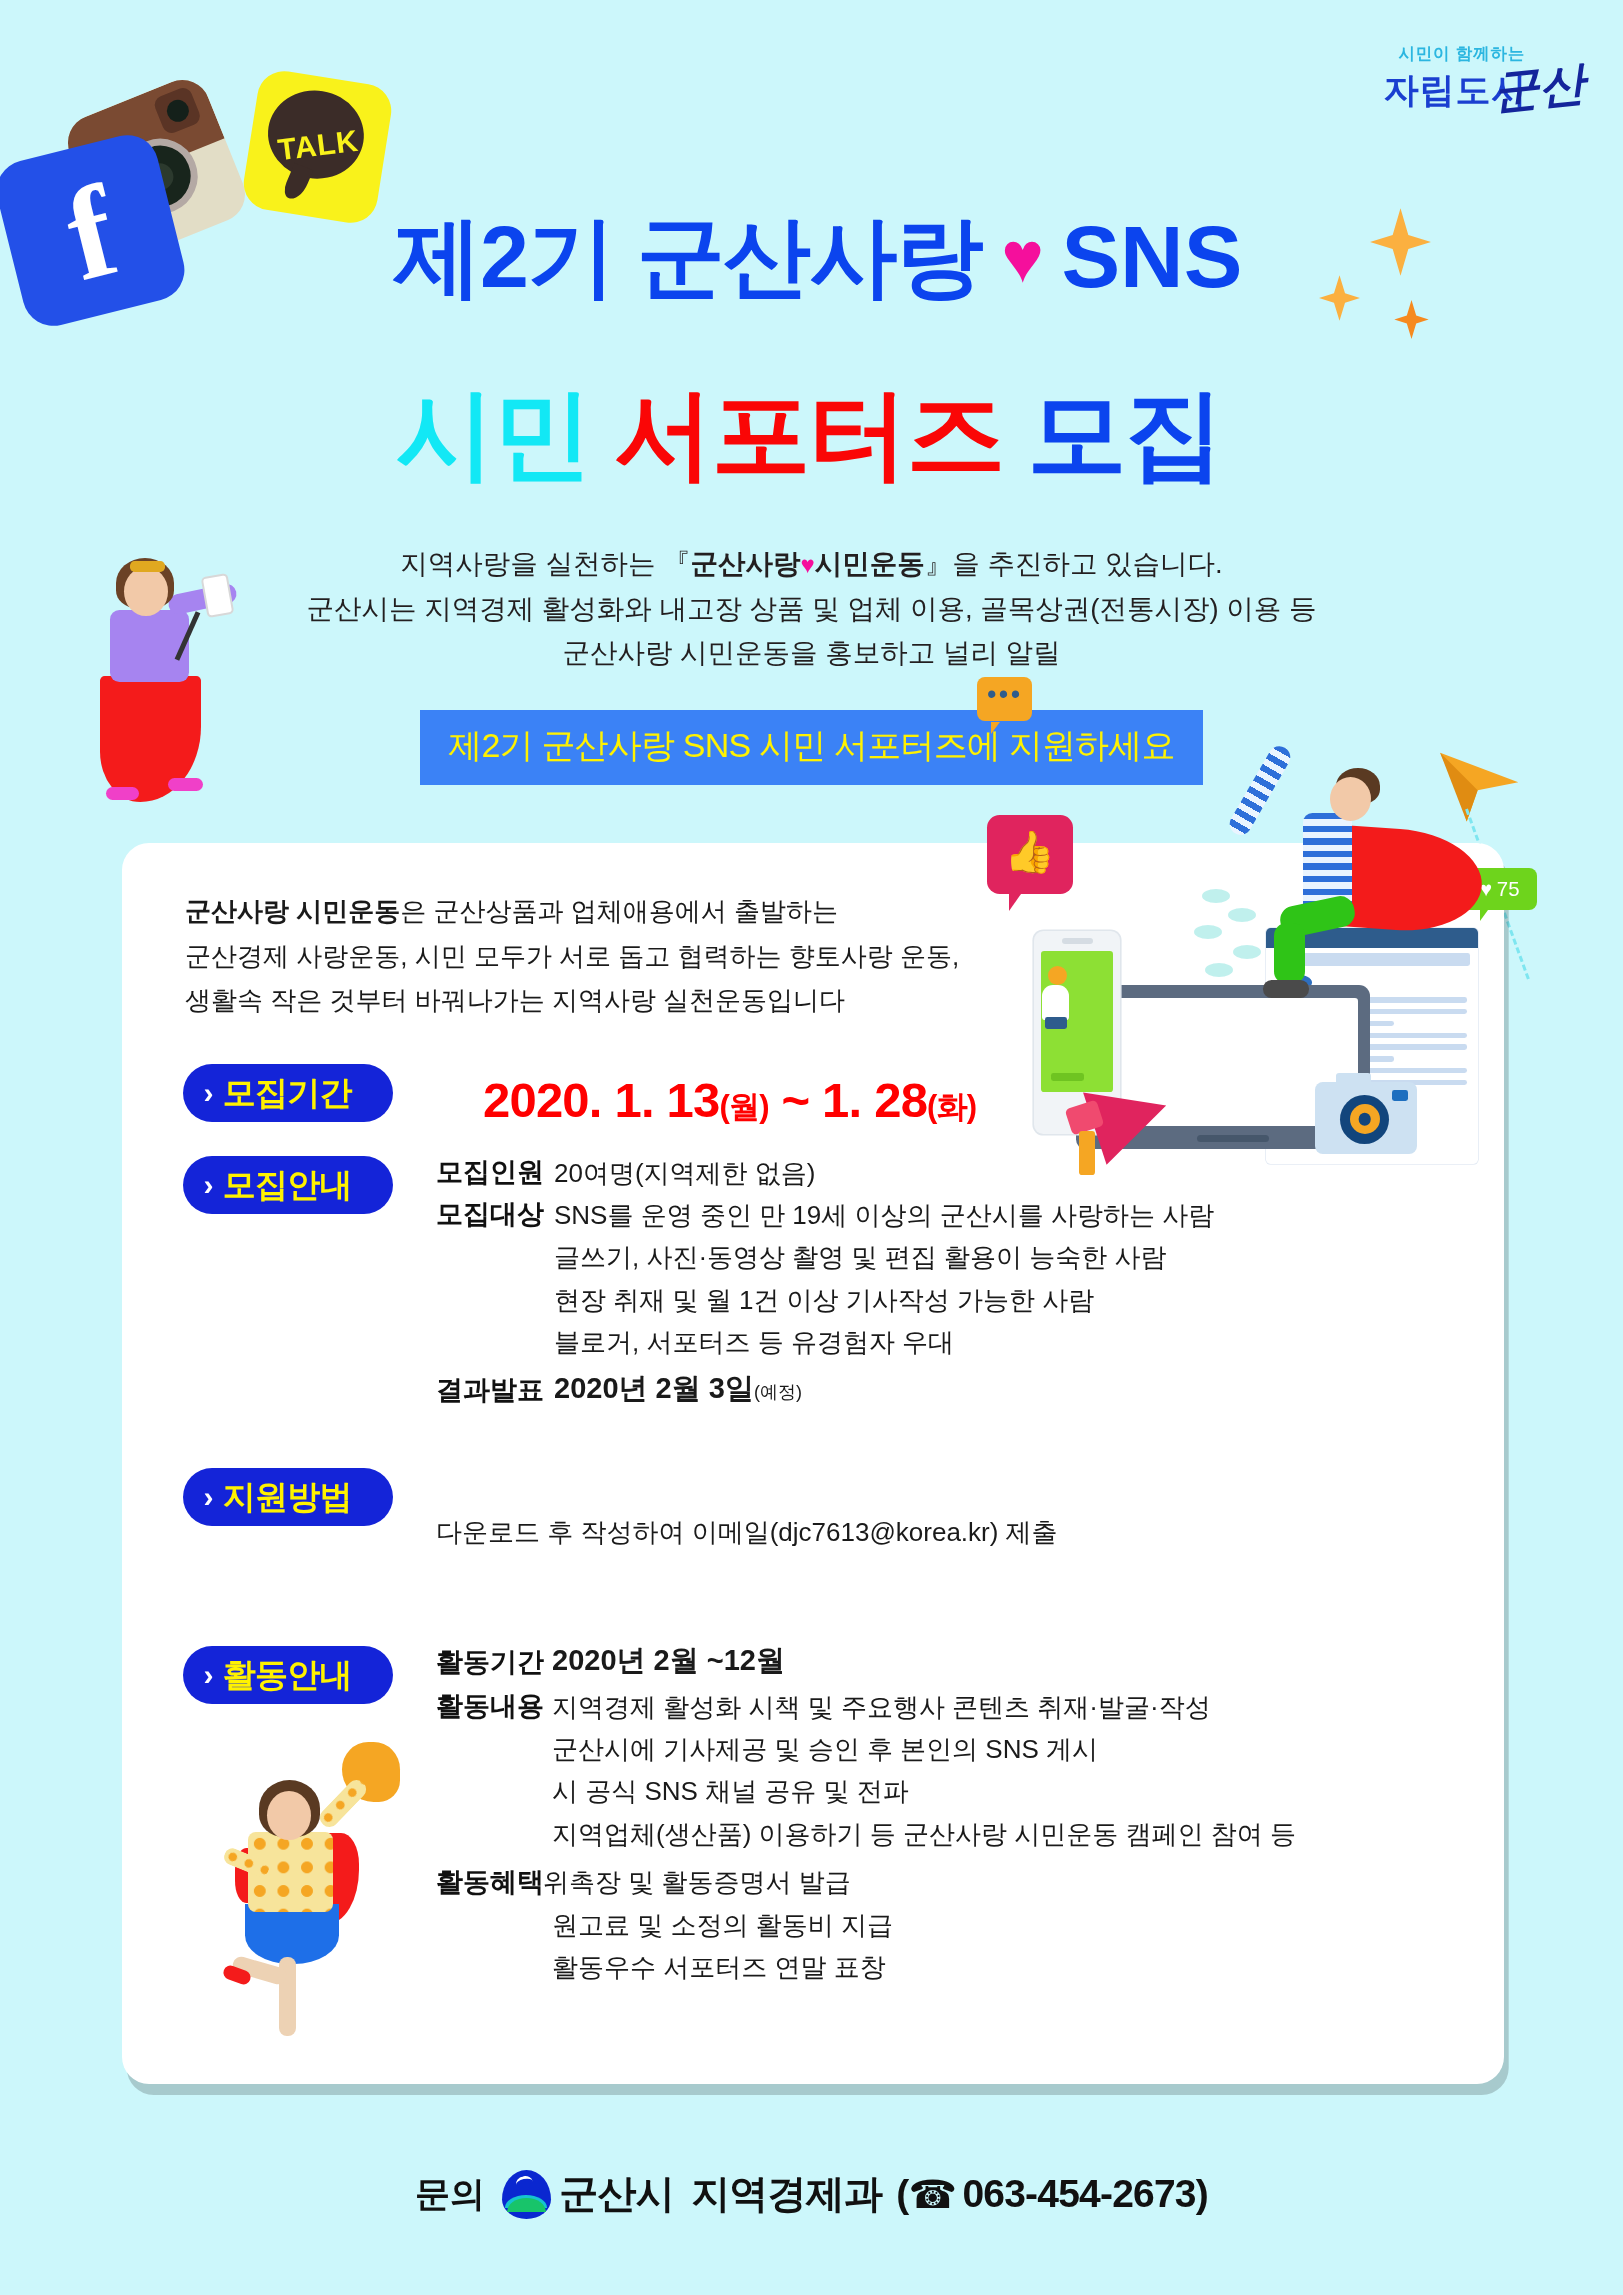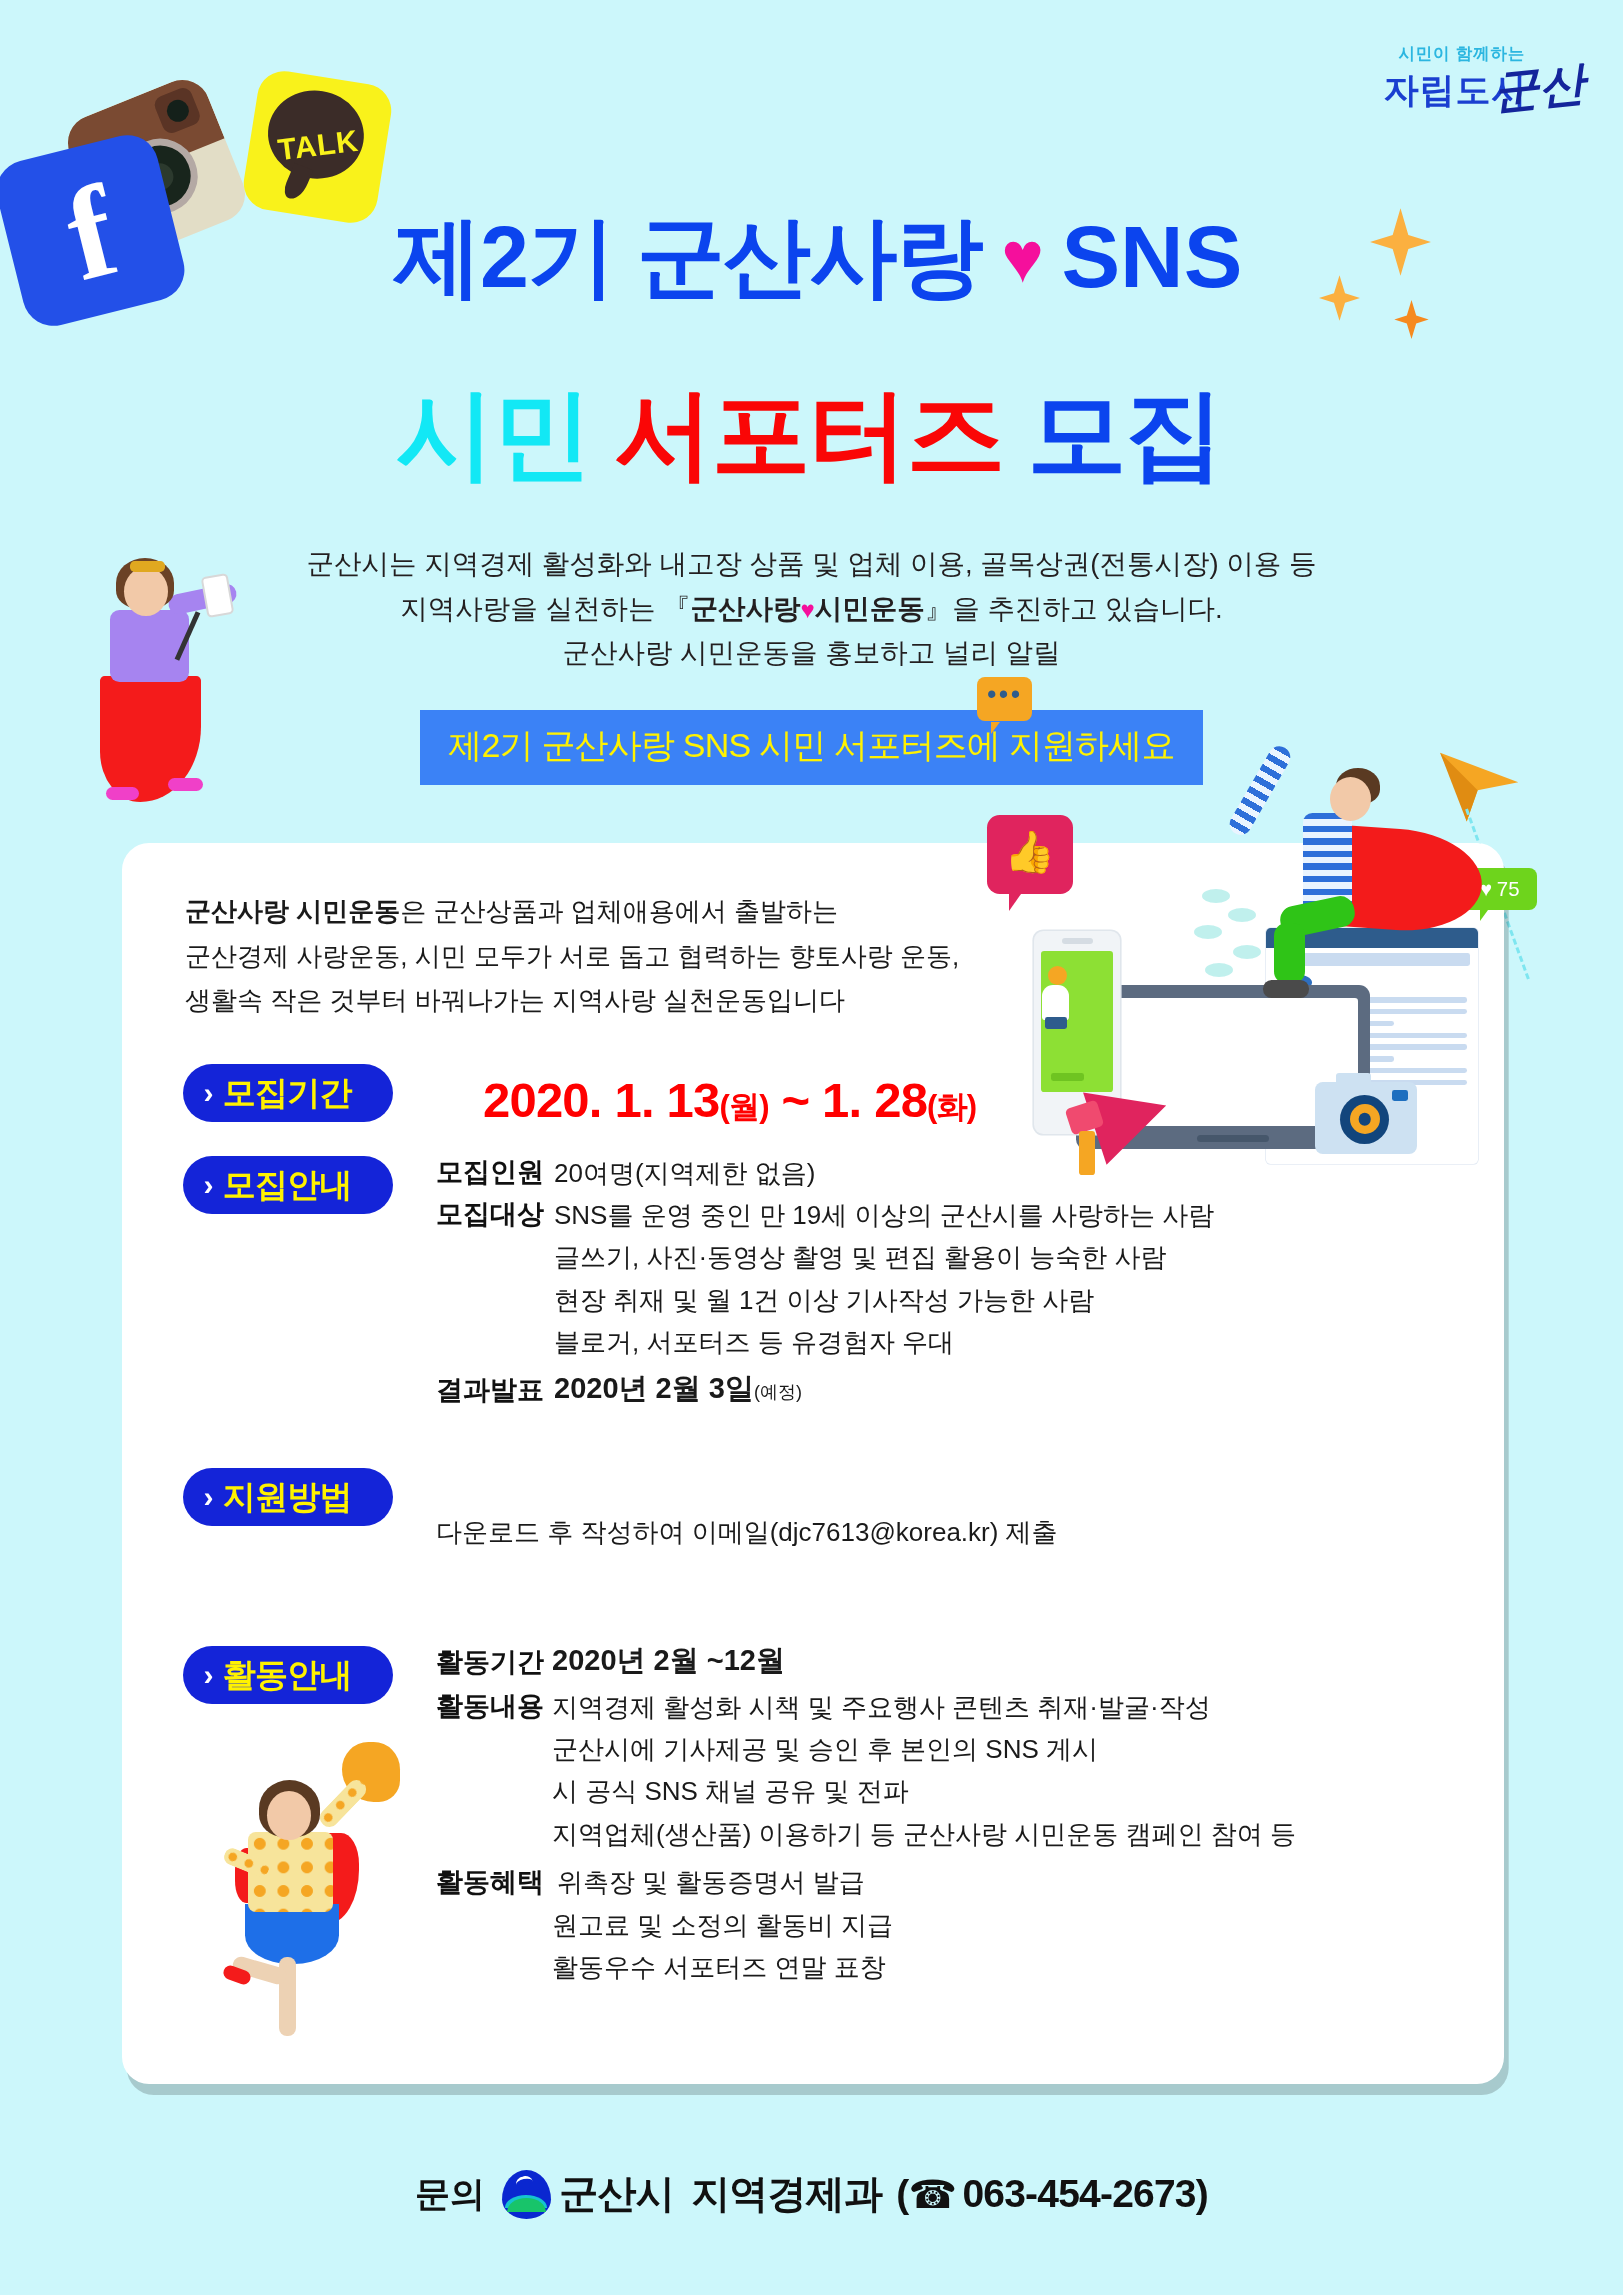--- a/index.html
+++ b/index.html
@@ -355,24 +355,24 @@
   <div class="sg-hair"></div>
   <div class="sg-head"></div>
   <div class="sg-glass"></div>
   <div class="sg-stick"></div>
   <div class="sg-phone"></div>
   <div class="sg-shoe"></div>
   <div class="sg-shoe2"></div>
 </div>
 
 <div class="intro">
-  <p>군산시는 지역경제 활성화와 내고장 상품 및 업체 이용, 골목상권(전통시장) 이용 등</p>
   <p>
     <span>지역사랑을 실천하는 『</span><b>군산사랑</b><span class="pinkheart">♥</span><b>시민운동</b><span>』을 추진하고 있습니다.</span>
   </p>
+  <p>군산시는 지역경제 활성화와 내고장 상품 및 업체 이용, 골목상권(전통시장) 이용 등</p>
   <p>군산사랑 시민운동을 홍보하고 널리 알릴</p>
   <div class="cta-band">제2기 군산사랑 SNS 시민 서포터즈에 지원하세요</div>
 </div>
 
 <div class="plane">
   <svg width="86" height="79" viewBox="0 0 110 100">
     <path d="M4 8 L104 46 L52 56 L38 96 L26 58 Z" fill="#F5A623"></path>
     <path d="M4 8 L52 56 L38 96 Z" fill="#E08C12"></path>
   </svg>
 </div>
@@ -507,21 +507,21 @@
   <div class="row-label" style="left:314px; top:801px;">활동기간</div>
   <div class="row-val big" style="left:430px; top:798px;">2020년 2월 ~12월</div>
 
   <div class="row-label" style="left:314px; top:845px;">활동내용</div>
   <div class="row-val" style="left:430px; top:847px;">지역경제 활성화 시책 및 주요행사 콘텐츠 취재·발굴·작성</div>
   <div class="row-val" style="left:430px; top:889px;">군산시에 기사제공 및 승인 후 본인의 SNS 게시</div>
   <div class="row-val" style="left:430px; top:931px;">시 공식 SNS 채널 공유 및 전파</div>
   <div class="row-val" style="left:430px; top:974px;">지역업체(생산품) 이용하기 등 군산사랑 시민운동 캠페인 참여 등</div>
 
   <div class="row-label" style="left:314px; top:1021px;">활동혜택</div>
-  <div class="row-val" style="left:435px; top:1022px;">위촉장 및 활동증명서 발급</div>
+  <div class="row-val" style="left:421px; top:1022px;">위촉장 및 활동증명서 발급</div>
   <div class="row-val" style="left:430px; top:1065px;">원고료 및 소정의 활동비 지급</div>
   <div class="row-val" style="left:430px; top:1107px;">활동우수 서포터즈 연말 표창</div>
 
 </div>
 
 <div class="cheer-girl">
   <div class="cg-pom"></div>
   <div class="cg-arm"></div>
   <div class="cg-cape"></div>
   <div class="cg-cape2"></div>

